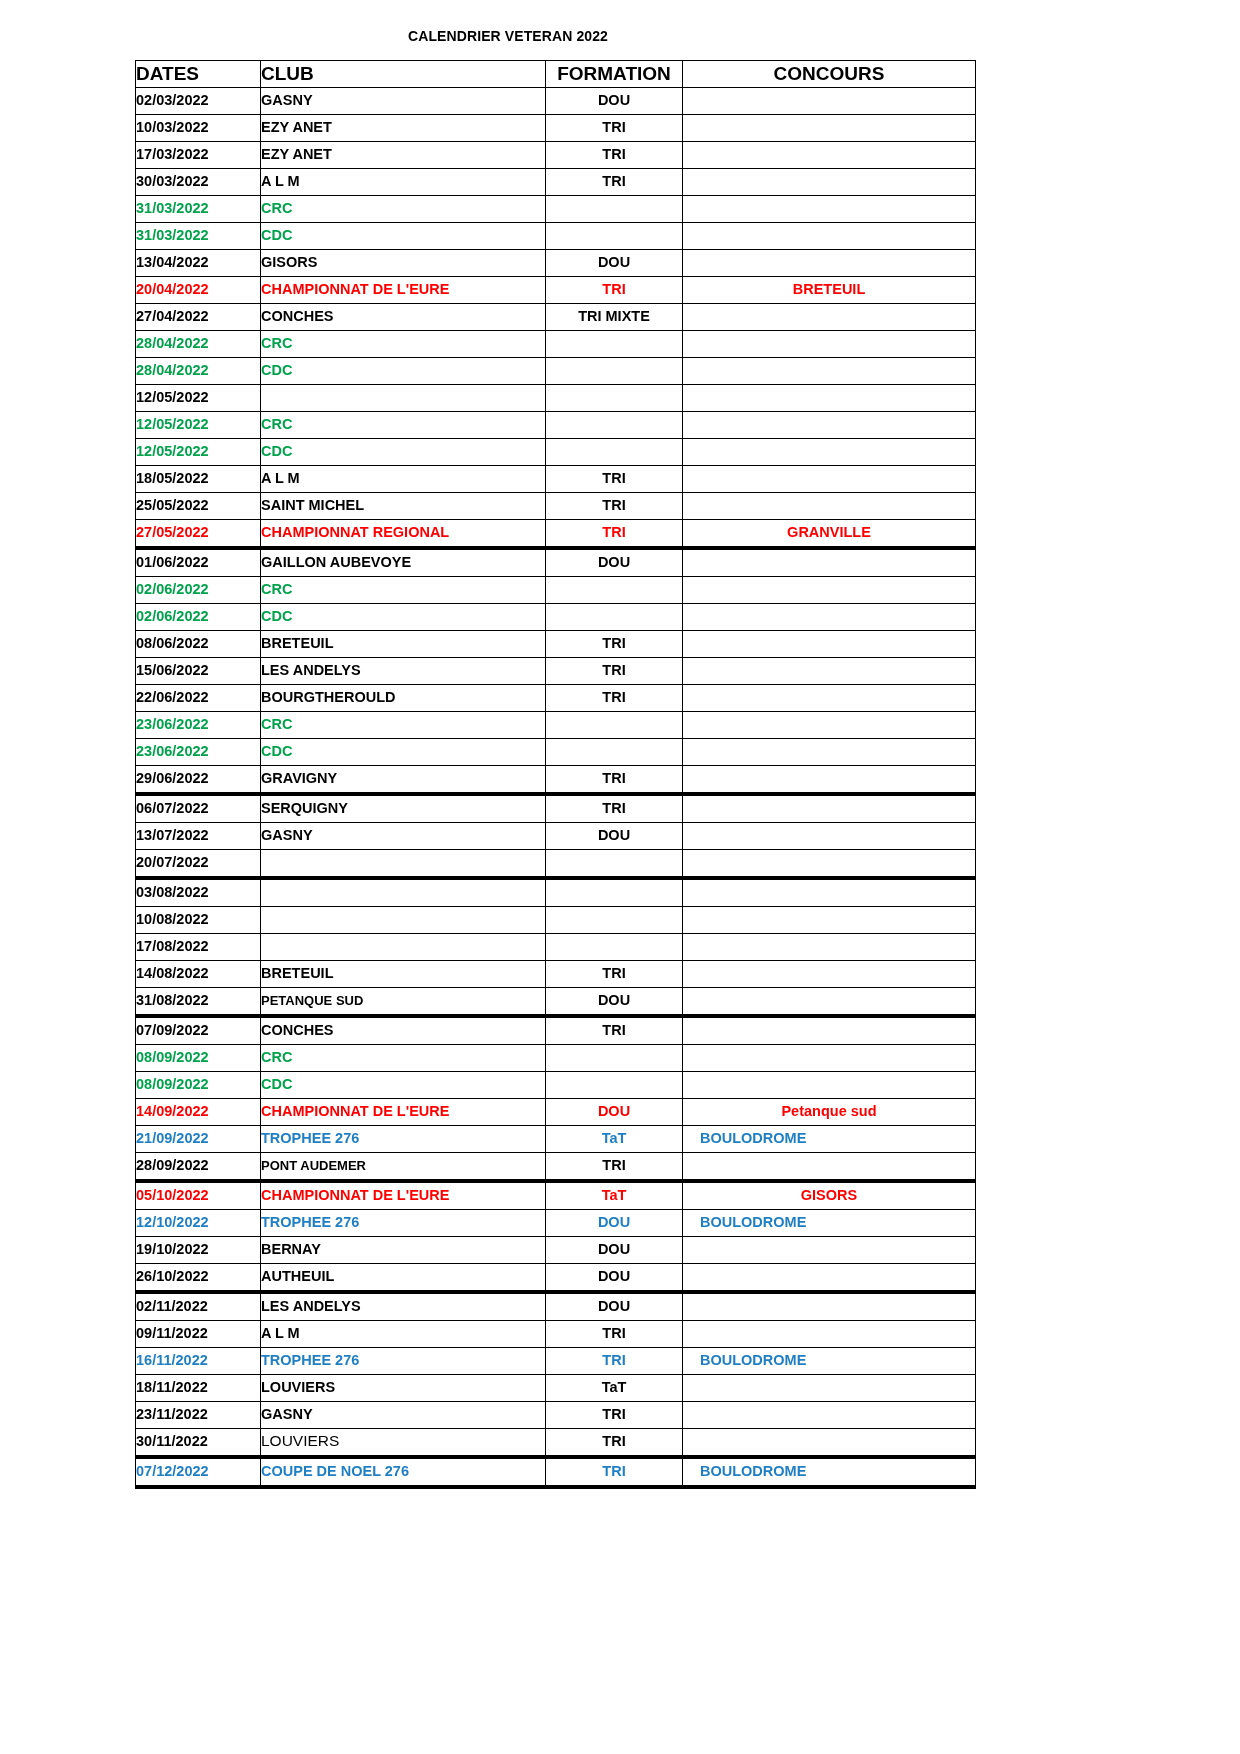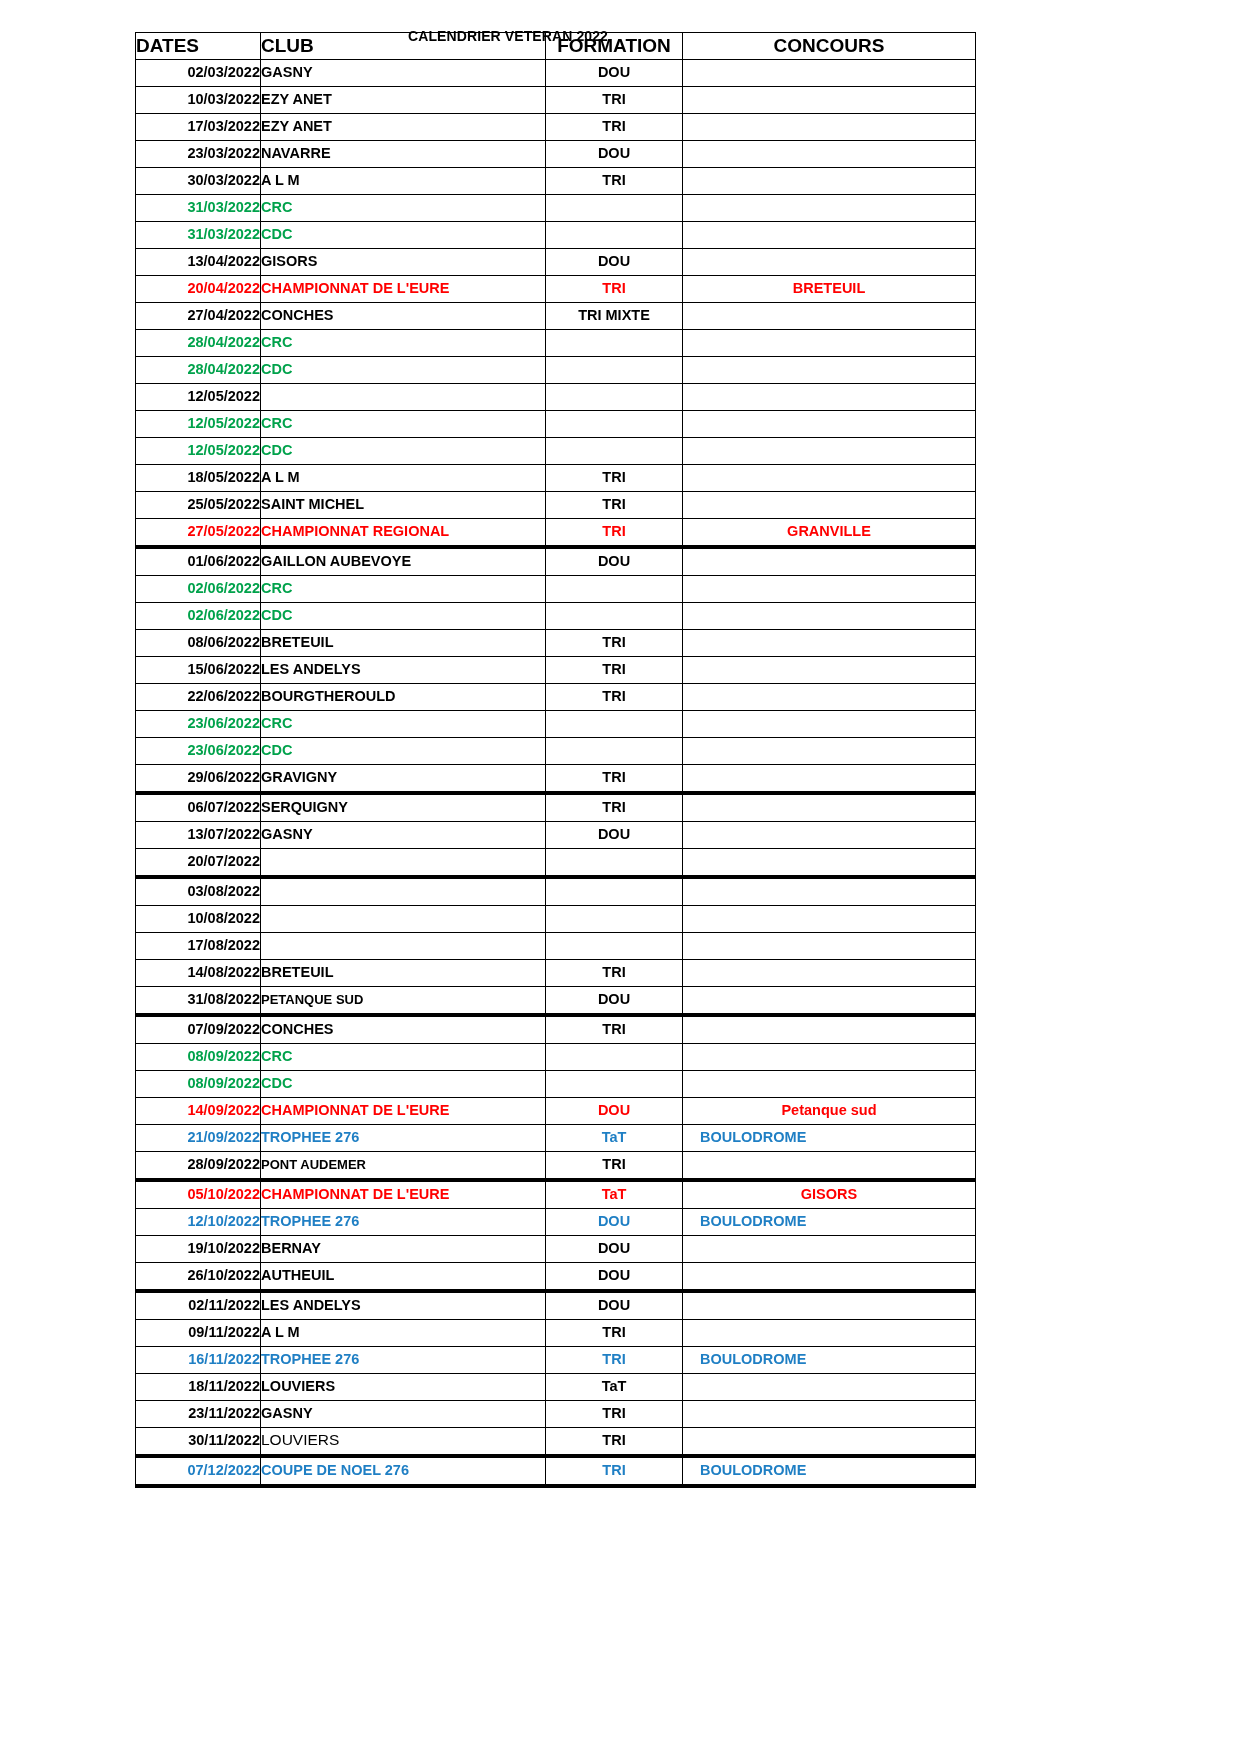--- a/index.html
+++ b/index.html
@@ -26,21 +26,21 @@
     top: 28px;
     left: 4px;
     width: 1008px;
     text-align: center;
     font-size: 14px;
     font-weight: bold;
     letter-spacing: 0.1px;
   }
   .table-wrap {
     position: absolute;
-    top: 32px;
+    top: 60px;
     left: 135px;
     width: 840px;
   }
   table.cal {
     border-collapse: collapse;
     table-layout: fixed;
     width: 840px;
     font-size: 14.5px;
     font-weight: bold;
   }
@@ -67,21 +67,21 @@
   }
   th.h-dates, th.h-club {
     text-align: left;
     padding-left: 6px;
   }
   th.h-form, th.h-conc {
     text-align: center;
   }
 
   td.dates {
-    text-align: right;
+    text-align: left;
     padding-left: 6px;
   }
   td.club {
     text-align: left;
     padding-left: 6px;
   }
   td.form {
     text-align: center;
   }
   td.conc {
@@ -150,26 +150,20 @@
             <td class="form">TRI</td>
             <td class="conc"></td>
           </tr>
           <tr class="black">
             <td class="dates">17/03/2022</td>
             <td class="club">EZY ANET</td>
             <td class="form">TRI</td>
             <td class="conc"></td>
           </tr>
           <tr class="black">
-            <td class="dates">23/03/2022</td>
-            <td class="club">NAVARRE</td>
-            <td class="form">DOU</td>
-            <td class="conc"></td>
-          </tr>
-          <tr class="black">
             <td class="dates">30/03/2022</td>
             <td class="club">A L M</td>
             <td class="form">TRI</td>
             <td class="conc"></td>
           </tr>
           <tr class="green">
             <td class="dates">31/03/2022</td>
             <td class="club">CRC</td>
             <td class="form"></td>
             <td class="conc"></td>

